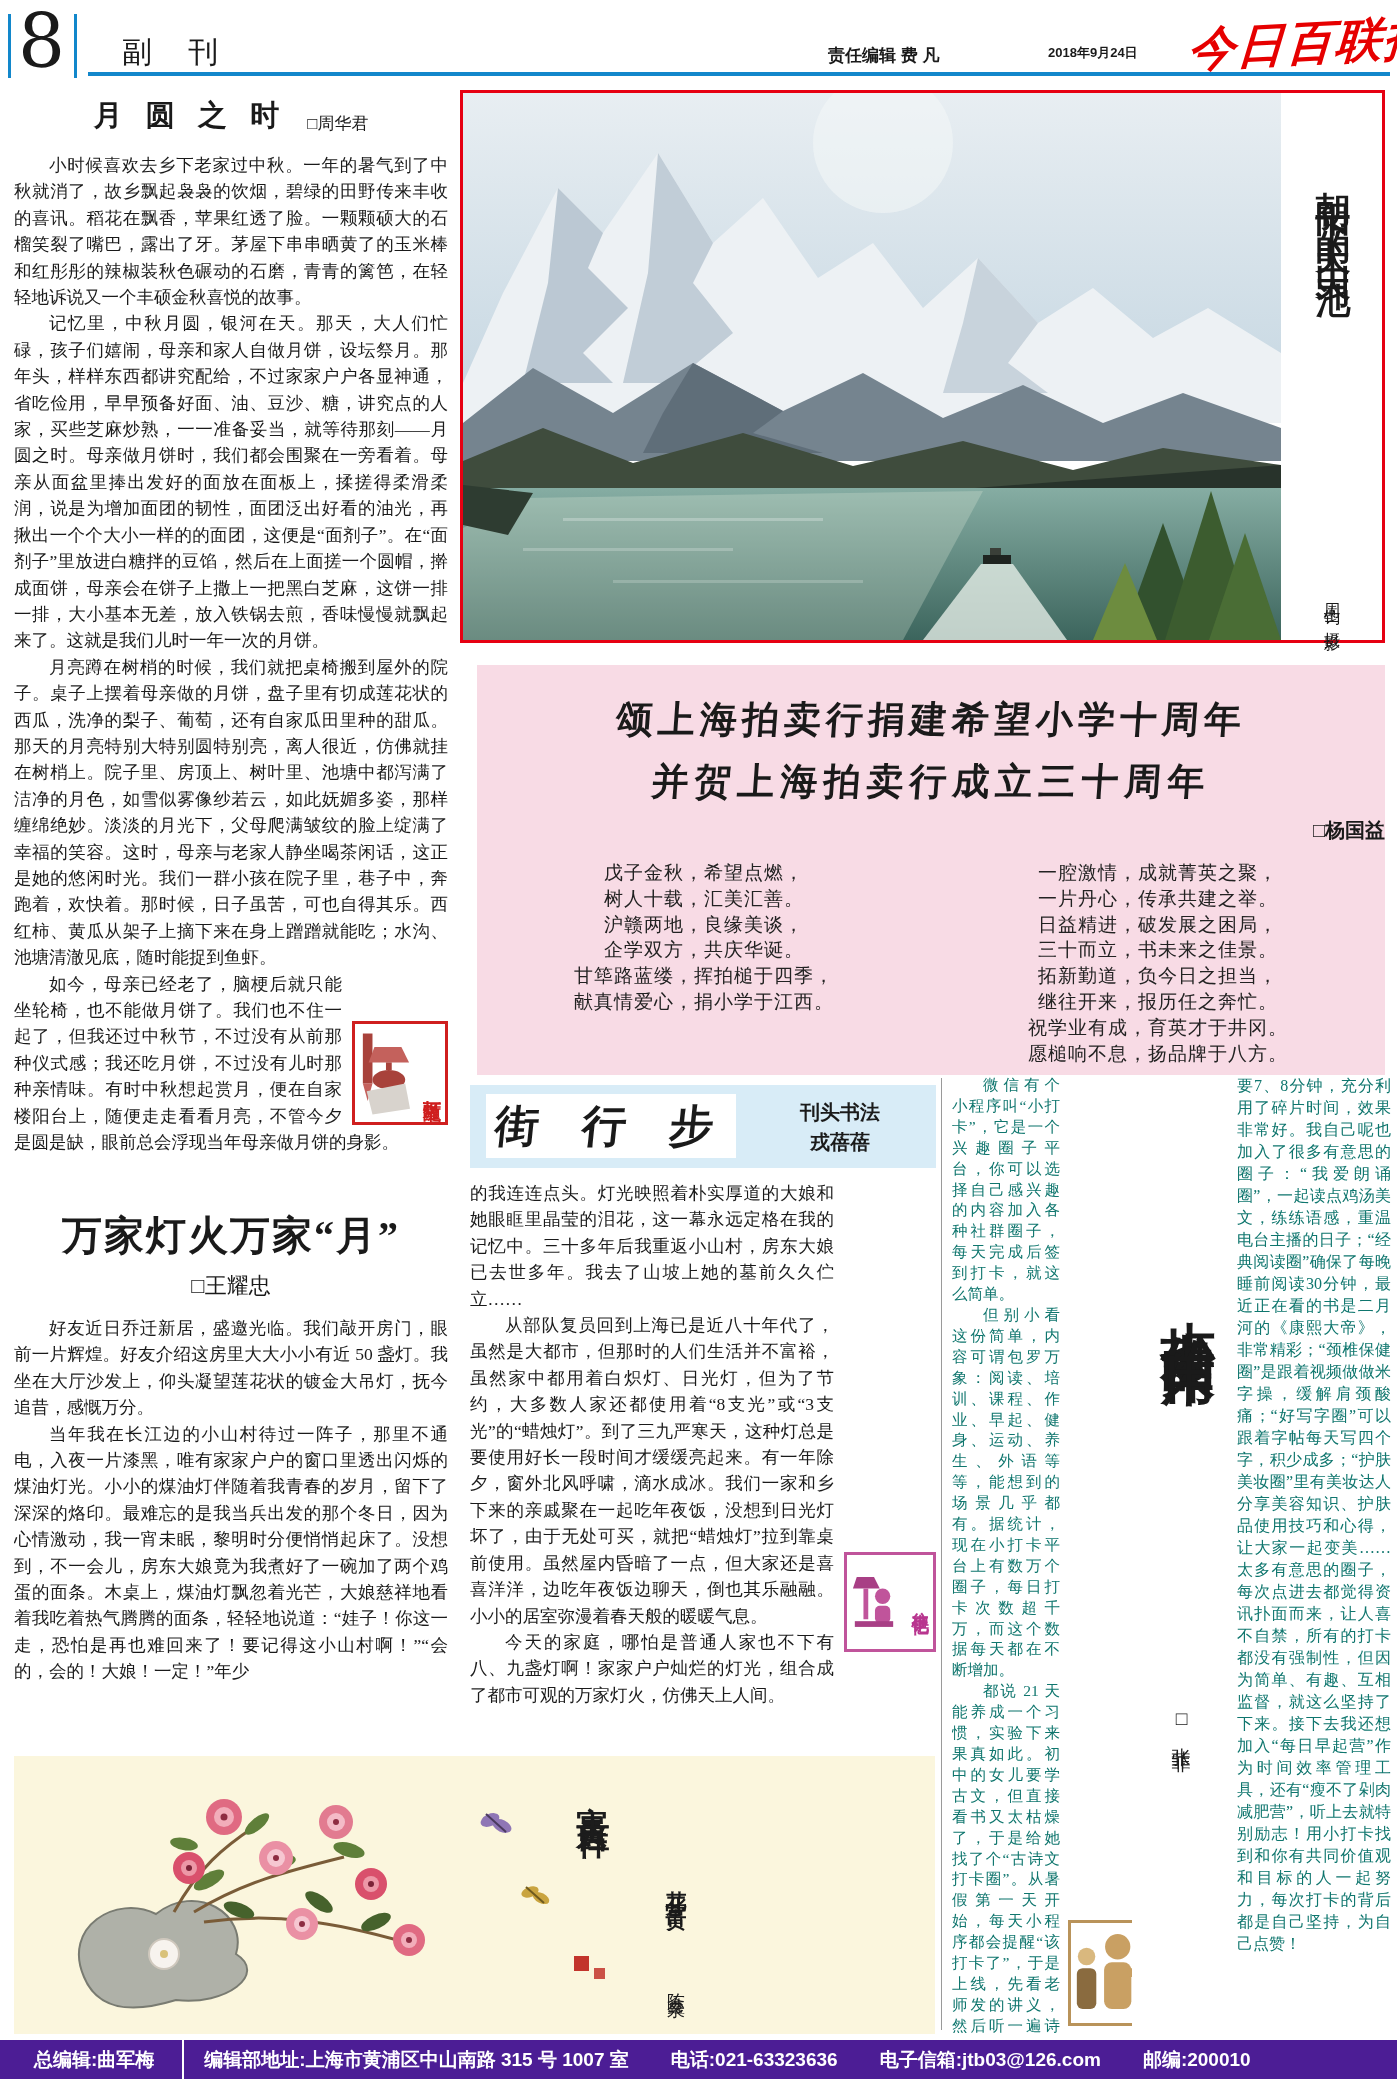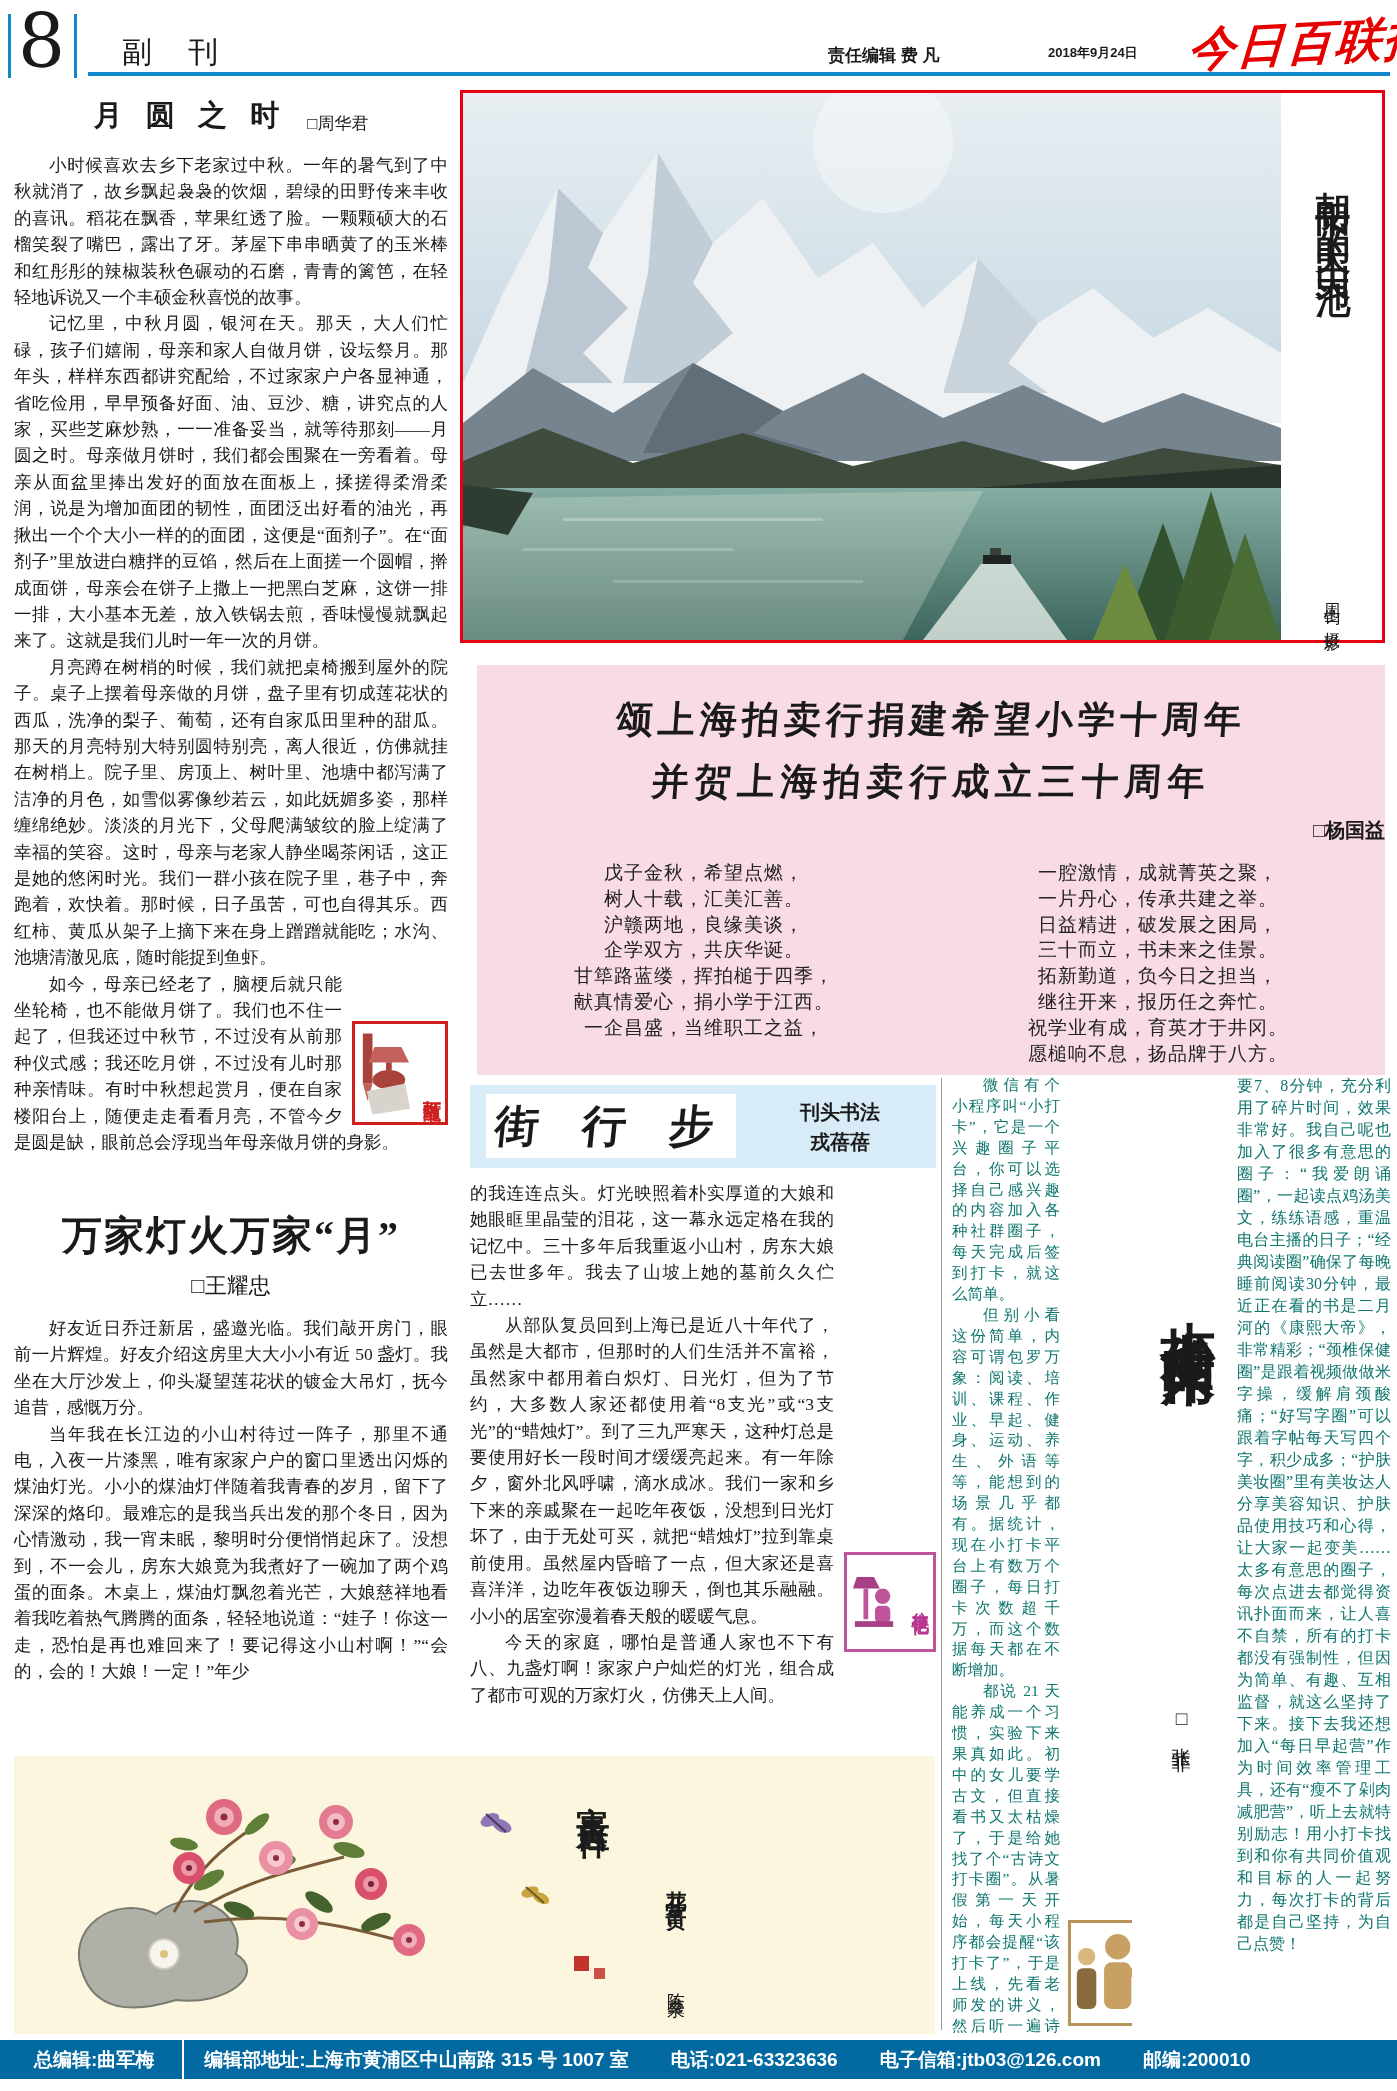--- a/index.html
+++ b/index.html
@@ -112,21 +112,20 @@
     <div style="text-align:center;margin-top:12px;font-size:37px;font-weight:bold;letter-spacing:6px;transform:skewX(-4deg)">并贺上海拍卖行成立三十周年</div>
     <div class="sans" style="text-align:right;margin-top:10px;font-size:20px;font-weight:bold">□杨国益</div>
     <div style="display:flex;margin-top:16px">
       <div style="width:50%">
         <div class="poemline">戊子金秋，希望点燃，</div>
         <div class="poemline">树人十载，汇美汇善。</div>
         <div class="poemline">沪赣两地，良缘美谈，</div>
         <div class="poemline">企学双方，共庆华诞。</div>
         <div class="poemline">甘筚路蓝缕，挥拍槌于四季，</div>
         <div class="poemline">献真情爱心，捐小学于江西。</div>
-        <div class="poemline">一企昌盛，当维职工之益，</div>
       </div>
       <div style="width:50%">
         <div class="poemline">一腔激情，成就菁英之聚，</div>
         <div class="poemline">一片丹心，传承共建之举。</div>
         <div class="poemline">日益精进，破发展之困局，</div>
         <div class="poemline">三十而立，书未来之佳景。</div>
         <div class="poemline">拓新勤道，负今日之担当，</div>
         <div class="poemline">继往开来，报历任之奔忙。</div>
         <div class="poemline">祝学业有成，育英才于井冈。</div>
         <div class="poemline">愿槌响不息，扬品牌于八方。</div>
@@ -243,21 +242,21 @@
         <line x1="502" y1="125" x2="520" y2="141" stroke="#6e5a1f" stroke-width="2"></line>
       </g>
     </svg>
     <div class="abs vtext" style="left:556px;top:24px;font-size:33px;font-weight:bold;font-family:'DejaVu Serif',serif;letter-spacing:6px;color:#1c1c1c">富贵吉祥</div>
     <div class="abs" style="left:560px;top:200px;width:15px;height:15px;background:#c2342b"></div>
     <div class="abs" style="left:580px;top:212px;width:11px;height:11px;background:#c2342b;opacity:.85"></div>
     <div class="abs vtext" style="left:648px;top:118px;font-size:21px;font-weight:bold;letter-spacing:6px">花开富贵</div>
     <div class="abs vtext" style="left:650px;top:222px;font-size:18px;letter-spacing:4px">陈鑫泉</div>
   </div>
 
-  <div class="abs sans" style="left:0;top:2040px;width:1397px;height:39px;background:#0369a1;display:flex;align-items:center;color:#fff;font-weight:bold;font-size:19px">
+  <div class="abs sans" style="left:0;top:2040px;width:1397px;height:39px;background:#4c1d95;display:flex;align-items:center;color:#fff;font-weight:bold;font-size:19px">
     <span class="footer-item" style="margin-left:34px">总编辑:曲军梅</span>
     <span style="width:2px;height:39px;background:#fff;margin:0 20px 0 28px"></span>
     <span class="footer-item">编辑部地址:上海市黄浦区中山南路 315 号 1007 室</span>
     <span class="footer-item" style="margin-left:42px">电话:021-63323636</span>
     <span class="footer-item" style="margin-left:42px">电子信箱:jtb03@126.com</span>
     <span class="footer-item" style="margin-left:42px">邮编:200010</span>
   </div>
 
 </div>
 

